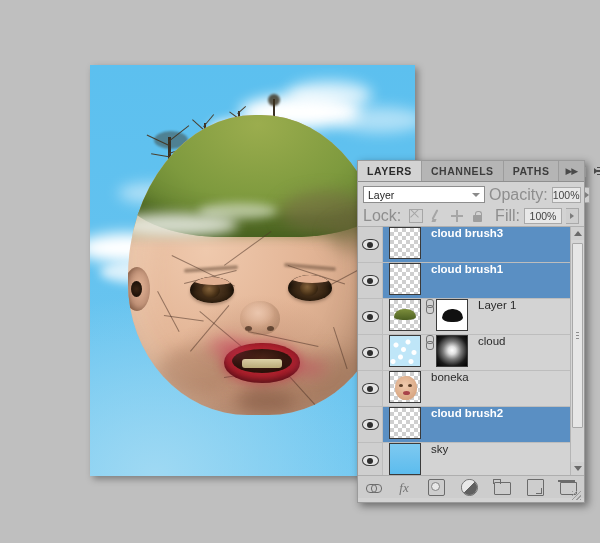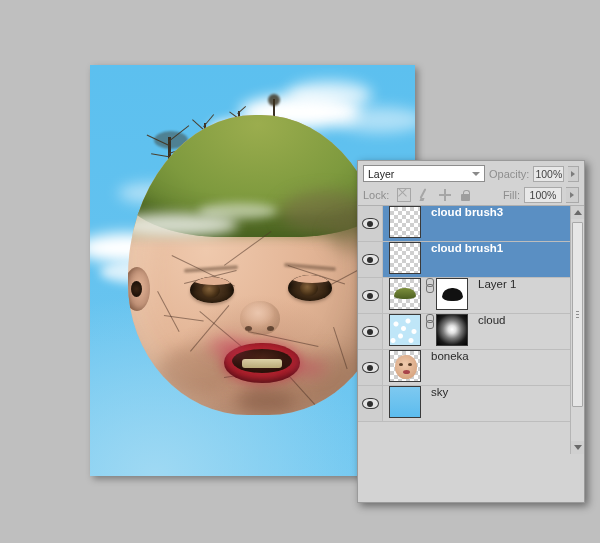--- a/index.html
+++ b/index.html
@@ -135,21 +135,21 @@
   .blend-row{padding-top:2px;}
   .blend-select{
     flex:0 0 122px;height:17px;background:#ffffff;border:1px solid #8d8d8d;
     display:flex;align-items:center;padding:0 4px;font-size:10.5px;color:#1d1d1d;
     position:relative;box-sizing:border-box;
   }
   .blend-select .caret{
     margin-left:auto;width:0;height:0;border-left:4px solid transparent;border-right:4px solid transparent;
     border-top:4px solid #8a8a8a;
   }
-  .lbl-dim{color:#8e8e8e;font-size:11px;}
+  .lbl-dim{color:#8e8e8e;font-size:16px;}
   .numbox{
     width:38px;height:16px;background:#e8e8e8;border:1px solid #a9a9a9;
     display:flex;align-items:center;justify-content:center;font-size:10.5px;color:#444;
     box-sizing:border-box;
   }
   .stepper{
     width:13px;height:16px;background:#cfcfcf;border:1px solid #a9a9a9;border-left:none;
     display:flex;align-items:center;justify-content:center;box-sizing:border-box;
   }
   .stepper:after{content:"";width:0;height:0;border-top:3px solid transparent;
@@ -365,20 +365,34 @@
       </div>
       <div class="cheekshade" style="left:82px;top:224px;width:36px;height:16px;background:rgba(196,58,88,.65);"></div>
       <div class="cheekshade" style="left:164px;top:246px;width:34px;height:14px;background:rgba(196,58,88,.5);"></div>
       <div class="cheekshade" style="left:108px;top:272px;width:60px;height:26px;background:rgba(110,70,50,.45);"></div>
     </div>
   </div>
 </div>
 
 <div id="layers-panel">
 
+  <div class="panel-tabs">
+    <div class="ptab active">LAYERS</div>
+    <div class="ptab">CHANNELS</div>
+    <div class="ptab">PATHS</div>
+    <div class="tabs-right">
+      <span class="dbl-arrow">▶▶</span>
+      <span style="color:#9c9c9c;">|</span>
+      <span class="menu-ico">
+          <i></i>
+          <i></i>
+          <i></i>
+        </span>
+    </div>
+  </div>
 
   <div class="blend-row">
     <div class="blend-select">
       <span>Layer</span>
       <span class="caret"></span>
     </div>
     <span class="lbl-dim">Opacity:</span>
     <div class="numbox">100%</div>
     <div class="stepper"></div>
   </div>
@@ -460,32 +474,52 @@
       <div class="thumb checker">
         <span class="t-face">
           <i style="left:4px;top:8px;width:4px;height:3px;"></i>
           <i style="left:13px;top:8px;width:4px;height:3px;"></i>
           <i style="left:8px;top:15px;width:7px;height:4px;background:#a8434a;"></i>
         </span>
       </div>
       <span class="layer-name">boneka</span>
     </div>
 
+    <div class="layer-row selected">
+      <div class="eye-cell">
+        <span class="eye-ico">
+            <i class="o"></i>
+            <i class="p"></i>
+          </span>
+      </div>
+      <div class="thumb checker"></div>
+      <span class="layer-name">cloud brush2</span>
+    </div>
 
     <div class="layer-row">
       <div class="eye-cell">
         <span class="eye-ico">
             <i class="o"></i>
             <i class="p"></i>
           </span>
       </div>
       <div class="thumb t-skyblue"></div>
       <span class="layer-name">sky</span>
     </div>
 
     <div class="vscroll">
       <div class="vs-btn up"></div>
       <div class="vs-thumb"></div>
       <div class="vs-btn down"></div>
     </div>
   </div>
 
+  <div class="panel-foot">
+    <span class="ftool f-link"></span>
+    <span class="ftool f-fx">fx</span>
+    <span class="ftool f-mask"></span>
+    <span class="ftool f-adj"></span>
+    <span class="ftool f-folder"></span>
+    <span class="ftool f-new"></span>
+    <span class="ftool f-trash"></span>
+    <span class="grip"></span>
+  </div>
 </div>
 
 </body></html>

